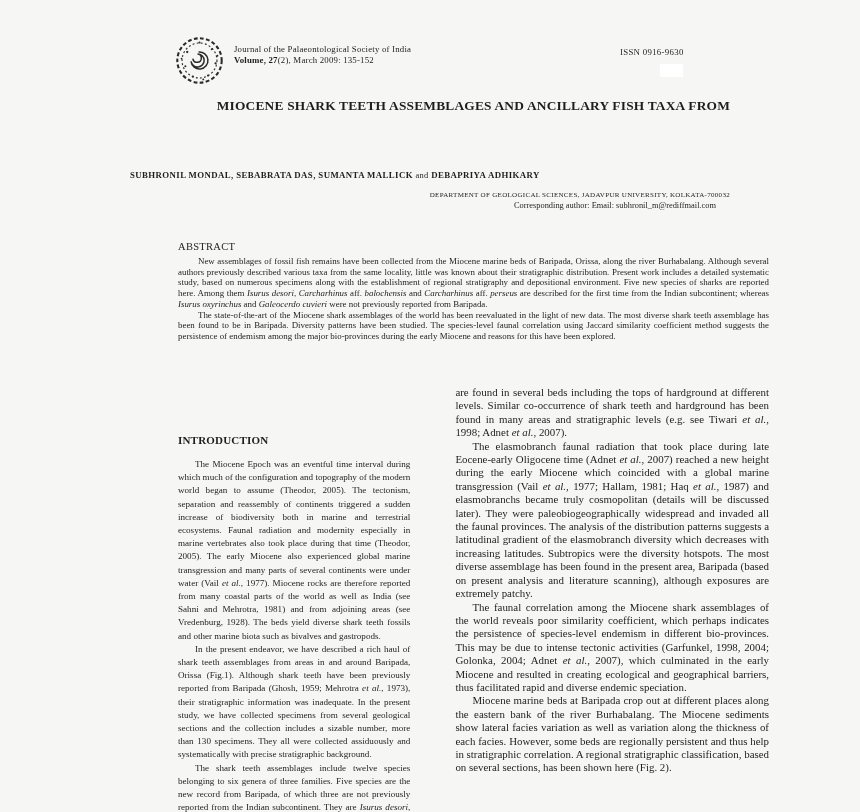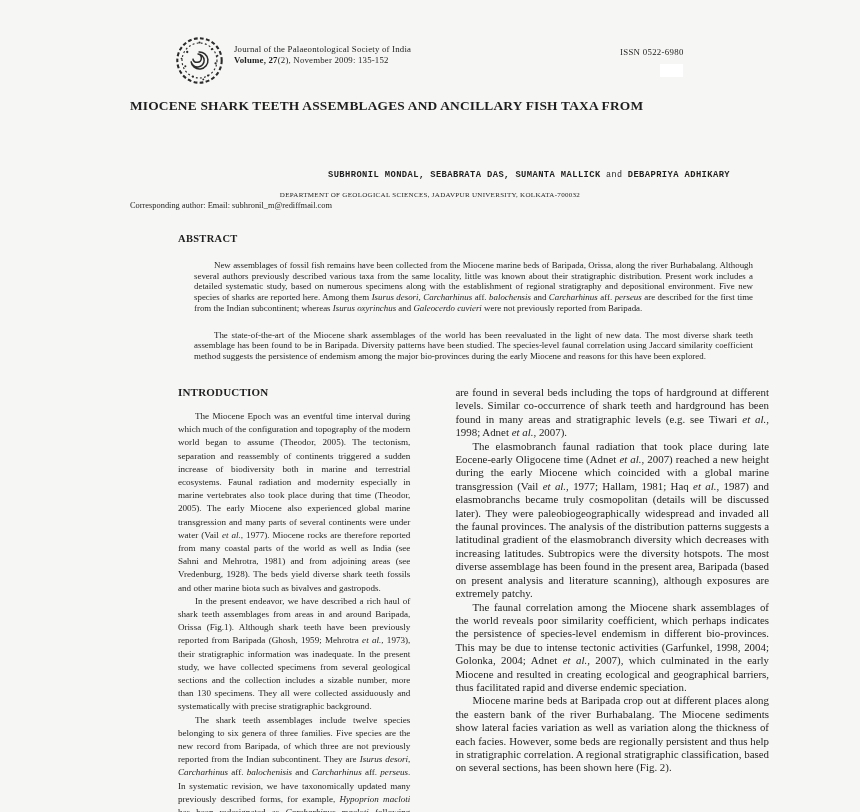--- a/index.html
+++ b/index.html
@@ -14,44 +14,44 @@
   .page{position:absolute;inset:0;}
   .b{font-weight:bold;}
 
   
   .logo{position:absolute;left:172px;top:35px;width:55px;height:51px;}
   .journal-info{position:absolute;left:234px;top:44px;font-size:8.8px;line-height:11px;letter-spacing:.2px;}
   .issn{position:absolute;left:620px;top:47px;font-size:8.8px;letter-spacing:.3px;}
   .white-box{position:absolute;left:660px;top:64px;width:23px;height:13px;background:#ffffff;}
 
   
-  .title{position:absolute;left:130px;top:97px;width:600px;text-align:left;
+  .title{position:absolute;left:130px;top:97px;width:600px;text-align:right;
          font-weight:bold;font-size:13.4px;line-height:17px;letter-spacing:.2px;}
   .tl{display:block;}
 
-  .authors{position:absolute;left:130px;top:170px;width:600px;text-align:right;
-           font-size:8.8px;letter-spacing:.4px;font-family:Liberation Mono, monospace;}
+  .authors{position:absolute;left:130px;top:170px;width:600px;text-align:left;
+           font-size:8.8px;letter-spacing:.4px;}
   .authors .and{font-size:8.4px;}
-  .affiliation{position:absolute;left:130px;top:191px;width:600px;text-align:center;
+  .affiliation{position:absolute;left:130px;top:191px;width:600px;text-align:right;
                font-size:7px;letter-spacing:.3px;}
-  .correspondence{position:absolute;left:130px;top:201px;width:600px;text-align:left;font-size:8.4px;}
+  .correspondence{position:absolute;left:116px;top:201px;width:600px;text-align:right;font-size:8.4px;}
 
   
   .abstract{position:absolute;left:178px;top:229px;width:591px;}
-  .abs-h{font-weight:bold;font-size:10.5px;margin:4px 0 4px 0;letter-spacing:.3px;}
-  .abs-p{font-size:8.9px;line-height:10.7px;text-align:justify;margin:16px;text-indent:20px;}
+  .abs-h{font-weight:normal;font-size:10.5px;margin:12px 0 4px 0;letter-spacing:.3px;}
+  .abs-p{font-size:8.9px;line-height:10.7px;text-align:justify;margin:0;text-indent:20px;}
 
   .keywords{position:absolute;left:186px;top:358px;width:583px;font-size:8.9px;}
 
   
   .columns{position:absolute;left:178px;top:386px;width:591px;display:flex;gap:13px;align-items:flex-start;}
   .col-left{width:246px;font-size:9.1px;line-height:13.2px;}
   .col-right{width:332px;font-size:10.9px;line-height:13.4px;margin-left:32px;}
   .col h2{font-size:11px;margin:0;line-height:13px;letter-spacing:.2px;}
-  .col-left h2{margin-bottom:11px;}
+  .col-left h2{margin-bottom:11px;margin-top:48px;}
   .col-right h2{margin-top:6px;margin-bottom:3px;}
   .bp{text-align:justify;margin:0;text-indent:17px;}
   .bp.ni{text-indent:0;}
 </style>
 </head>
 <body>
 
 <div class="page">
 
   <div class="logo">
@@ -71,24 +71,24 @@
         <circle cx="27" cy="8" r="1.1"></circle>
           <circle cx="8" cy="25" r="1"></circle>
         <circle cx="46" cy="22" r="1"></circle>
           <circle cx="31" cy="47" r="1"></circle>
       </g>
     </svg>
   </div>
 
   <div class="journal-info">
     <div>Journal of the Palaeontological Society of India</div>
-    <div><span class="b">Volume, 27</span><span>(2), November 2009: 135-152</span></div>
+    <div><span class="b">Volume, 27</span><span>(2), March 2009: 135-152</span></div>
   </div>
 
-  <div class="issn">ISSN 0522-6980</div>
+  <div class="issn">ISSN 0916-9630</div>
   <div class="white-box"></div>
 
   <div class="title">
     <span class="tl">MIOCENE SHARK TEETH ASSEMBLAGES AND ANCILLARY FISH TAXA FROM</span>
   </div>
 
   <div class="authors"><span class="b">SUBHRONIL MONDAL, SEBABRATA DAS, SUMANTA MALLICK</span><span class="and"> </span><span class="and">and</span><span class="and"> </span><span class="b">DEBAPRIYA ADHIKARY</span></div>
 
   <div class="affiliation">DEPARTMENT OF GEOLOGICAL SCIENCES, JADAVPUR UNIVERSITY, KOLKATA-700032</div>
   <div class="correspondence">Corresponding author: Email: subhronil_m@rediffmail.com</div>

